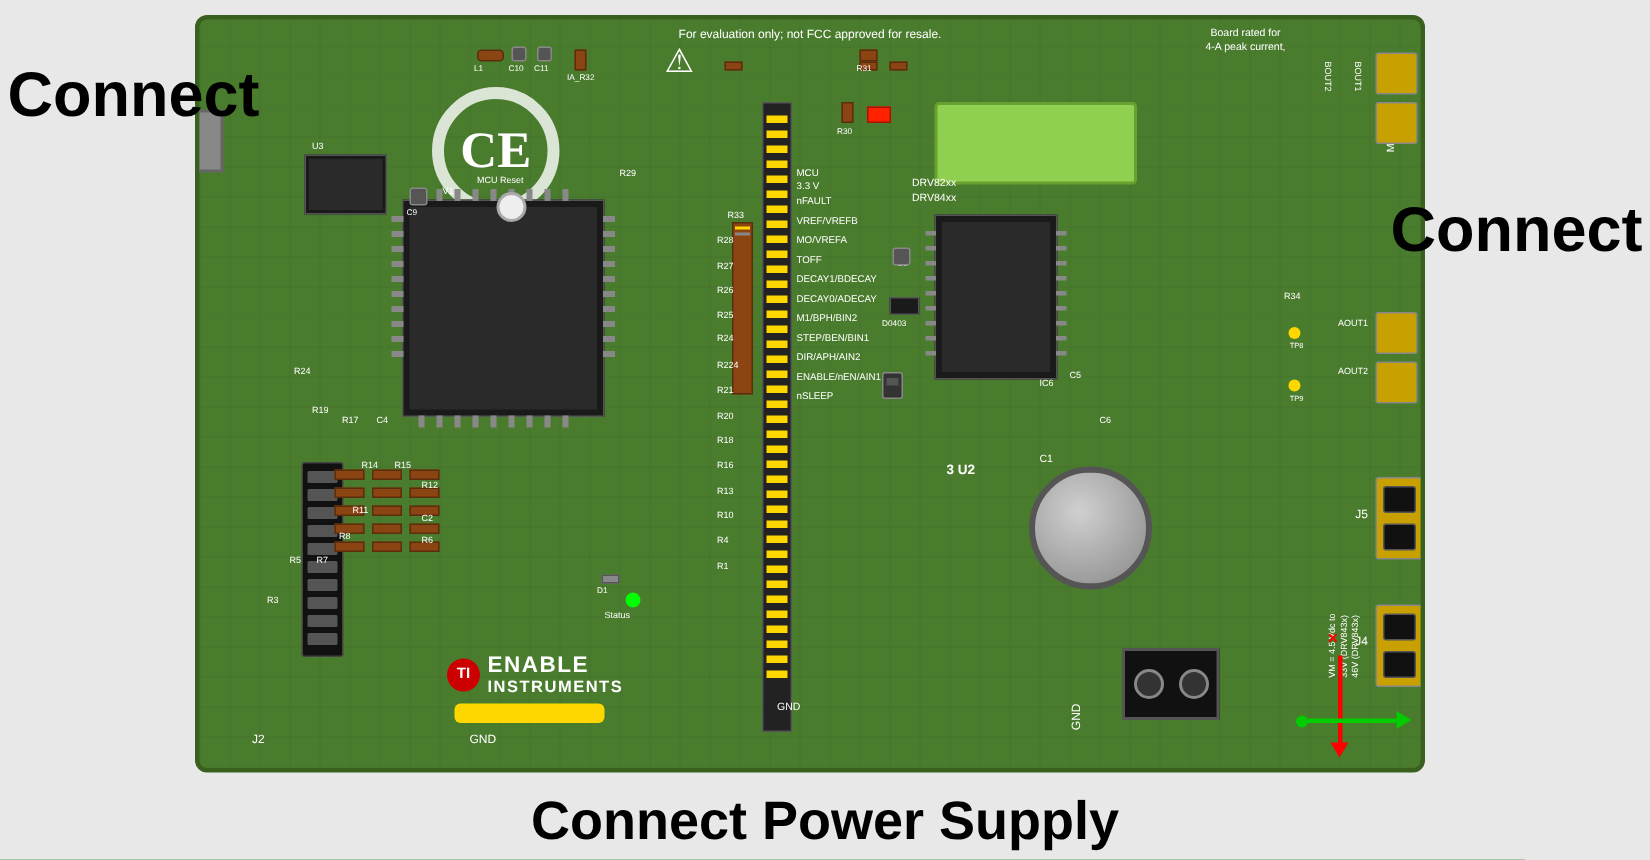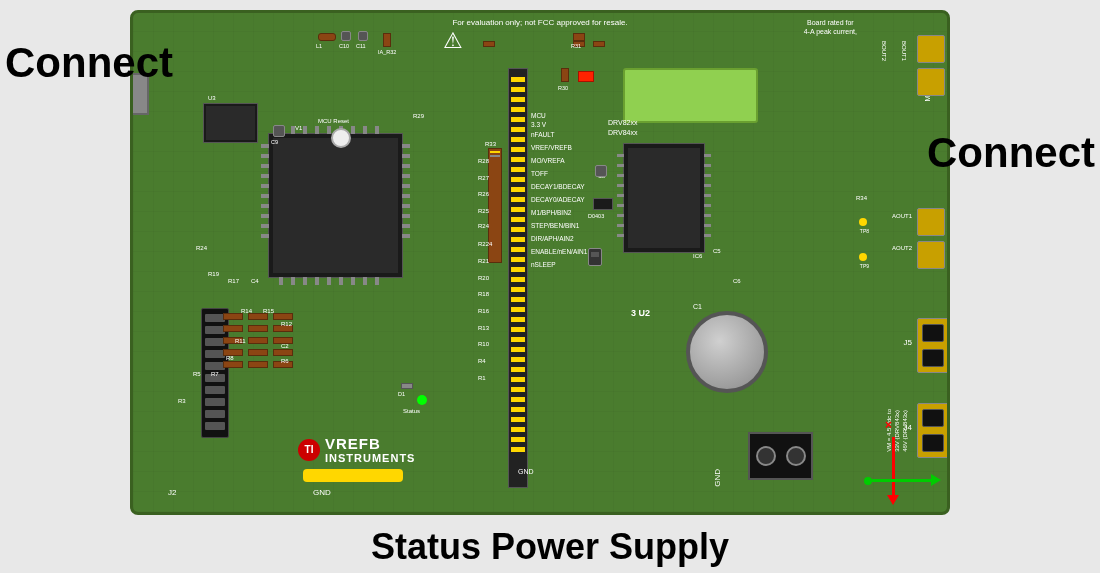--- a/index.html
+++ b/index.html
@@ -47,33 +47,36 @@
 
   <div style="position:absolute; left:5px; top:40px; font-size:42px; font-weight:900; color:#000; line-height:1.1; z-index:10;">
     <div>Connect</div>
   </div>
 
   <div style="position:absolute; right:5px; top:130px; font-size:42px; font-weight:900; color:#000; line-height:1.1; z-index:10; text-align:left;">
     <div>Connect</div>
   </div>
 
   <div style="position:absolute; bottom:5px; left:50%; transform:translateX(-50%); font-size:36px; font-weight:900; color:#000; white-space:nowrap; z-index:10;">
-    <span>Status Power Supply</span>
+    <span>Connect Power Supply</span>
   </div>
 
   <div class="board" style="position:absolute; left:130px; top:10px; width:820px; height:505px;">
     <div class="pcb-bg"></div>
 
     <div style="position:absolute; top:5px; left:50%; transform:translateX(-50%); font-size:8px; color:#fff; white-space:nowrap; text-align:center;">For evaluation only; not FCC approved for resale.</div>
 
     <div style="position:absolute; top:5px; right:90px; font-size:7px; color:#fff; text-align:center; white-space:pre-line; line-height:1.3;">Board rated for
 4-A peak current,</div>
 
     <div style="position:absolute; left:310px; top:15px; color:#fff; font-size:22px;">⚠</div>
 
+    <div style="position:absolute; left:155px; top:45px; width:85px; height:85px; border-radius:50%; border:8px solid rgba(255,255,255,0.8); display:flex; align-items:center; justify-content:center; font-size:34px; font-weight:bold; color:#fff; font-family:serif;">
+      <span>CE</span>
+    </div>
 
     <div style="position:absolute; right:16px; top:55px; font-size:7px; color:#fff; writing-mode:vertical-rl; transform:rotate(180deg); white-space:nowrap;">MD027E2-</div>
 
     <div style="position:absolute; right:40px; top:28px; font-size:6px; color:#fff; writing-mode:vertical-rl;">BOUT1</div>
 
     <div style="position:absolute; right:60px; top:28px; font-size:6px; color:#fff; writing-mode:vertical-rl;">BOUT2</div>
 
     <div style="position:absolute; left:490px; top:55px; width:135px; height:55px; background:#90d050; border:2px solid #6aa030; border-radius:3px;"></div>
 
     <div style="position:absolute; left:445px; top:58px; width:16px; height:11px; background:#ff2200; border:1px solid #aa1100;"></div>
@@ -259,21 +262,21 @@
     </div>
 
     <div style="position:absolute; left:284px; top:382px; width:10px; height:10px; background:#00ff00; border-radius:50%;"></div>
     <div style="position:absolute; left:270px; top:395px; font-size:6px; color:#fff;">Status</div>
 
     <div style="position:absolute; left:165px; bottom:48px;">
 
       <div style="display:flex; align-items:center; gap:5px;">
         <div style="width:22px; height:22px; background:#c00; border-radius:50%; display:flex; align-items:center; justify-content:center; color:#fff; font-size:10px; font-weight:bold;">TI</div>
         <div>
-          <div style="font-size:15px; font-weight:900; color:#fff; letter-spacing:1px;">VREFB</div>
+          <div style="font-size:15px; font-weight:900; color:#fff; letter-spacing:1px;">ENABLE</div>
           <div style="font-size:11px; font-weight:900; color:#fff; letter-spacing:1px;">INSTRUMENTS</div>
         </div>
       </div>
     </div>
 
     <div style="position:absolute; bottom:30px; left:170px; width:100px; height:13px; background:#ffd700; border-radius:4px;"></div>
 
     <div style="position:absolute; bottom:15px; left:35px; font-size:8px; color:#fff;">J2</div>
 
     <div style="position:absolute; bottom:25px; left:580px; font-size:8px; color:#fff; writing-mode:vertical-rl; transform:rotate(180deg);">GND</div>

